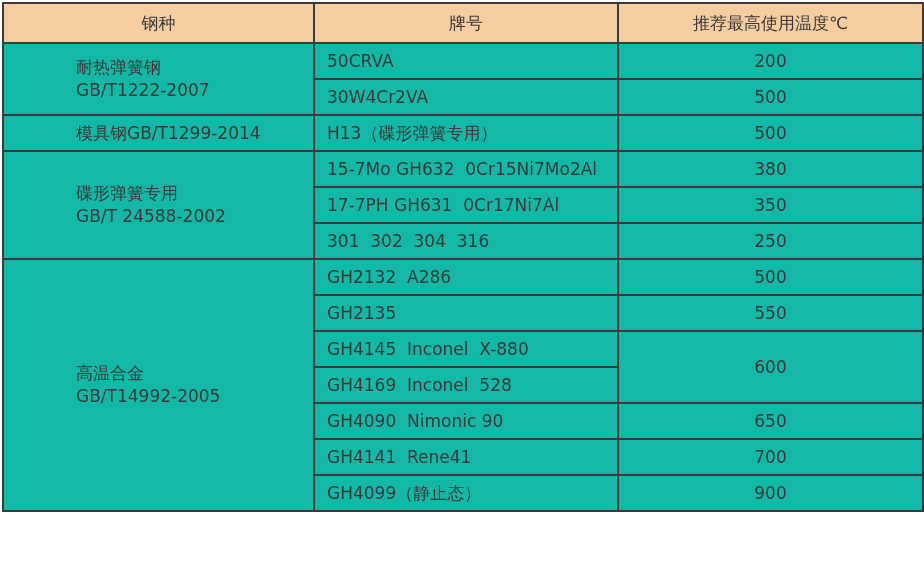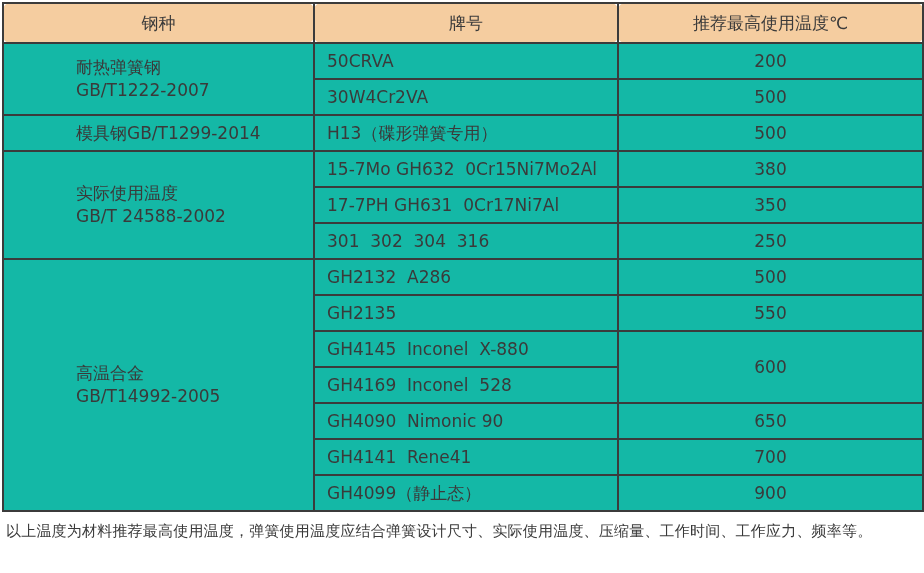--- a/index.html
+++ b/index.html
@@ -29,21 +29,20 @@
     font-size: 17px;
     font-weight: 400;
     color: #3a3a3a;
     box-sizing: border-box;
   }
   thead th {
     background: #f5cda0;
     height: 40px;
     text-align: center;
     vertical-align: middle;
-    border-radius: 7px;
   }
   tbody td {
     height: 36px;
     background: #14b8a6;
     vertical-align: middle;
   }
   td.steel {
     text-align: left;
     padding-left: 72px;
     line-height: 1.35;
@@ -99,21 +98,21 @@
       <tr>
         <td class="steel">
           <span class="line">模具钢GB/T1299-2014</span>
         </td>
         <td class="grade">H13（碟形弹簧专用）</td>
         <td class="temp">500</td>
       </tr>
 
       <tr>
         <td class="steel" rowspan="3">
-          <span class="line">实际使用温度</span>
+          <span class="line">碟形弹簧专用</span>
           <span class="line">GB/T 24588-2002</span>
         </td>
         <td class="grade">15-7Mo GH632  0Cr15Ni7Mo2Al</td>
         <td class="temp">380</td>
       </tr>
       <tr>
         <td class="grade">17-7PH GH631  0Cr17Ni7Al</td>
         <td class="temp">350</td>
       </tr>
       <tr>
@@ -148,14 +147,13 @@
         <td class="grade">GH4141  Rene41</td>
         <td class="temp">700</td>
       </tr>
       <tr>
         <td class="grade">GH4099（静止态）</td>
         <td class="temp">900</td>
       </tr>
     </tbody>
   </table>
 
-  <p class="footnote">以上温度为材料推荐最高使用温度，弹簧使用温度应结合弹簧设计尺寸、实际使用温度、压缩量、工作时间、工作应力、频率等。</p>
 </div>
 
 </body></html>

